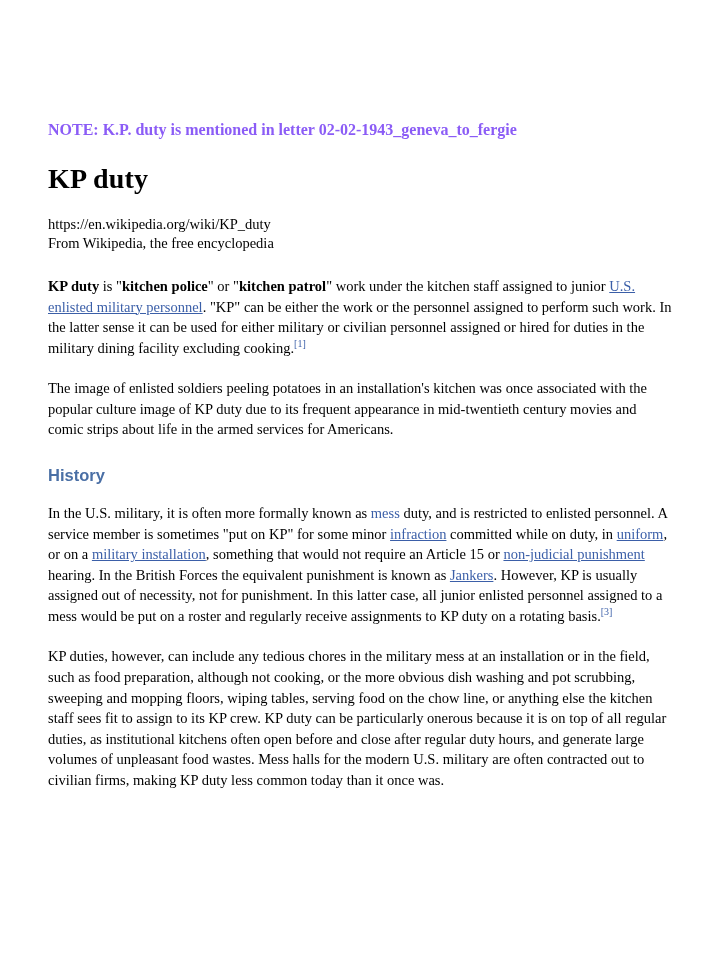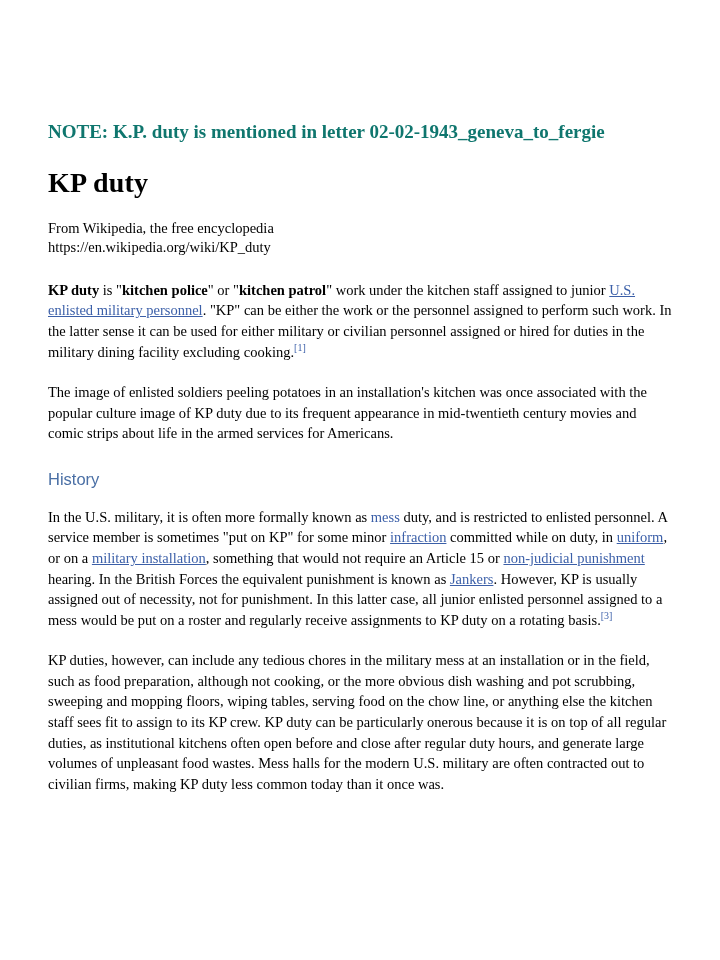--- a/index.html
+++ b/index.html
@@ -15,23 +15,23 @@
     position: relative;
     overflow: hidden;
   }
   .page {
     position: absolute;
     left: 48px;
     top: 120px;
     width: 624px;
   }
   .note {
-    color: #0f766e;
+    color: #8b5cf6;
     font-weight: bold;
-    font-size: 19px;
+    font-size: 16px;
     line-height: 1.3;
     margin: 0 0 22px 0;
     font-family: "Liberation Serif", serif;
   }
   h1.title {
     font-size: 28px;
     font-weight: bold;
     margin: 0 0 20px 0;
     letter-spacing: 0.2px;
     font-family: "Liberation Serif", serif;
@@ -44,21 +44,21 @@
   .source div { white-space: nowrap; }
   p.body {
     font-size: 14.5px;
     line-height: 1.42;
     margin: 0 0 20px 0;
     text-align: left;
   }
   h2.section {
     color: #4a6fa5;
     font-size: 16.5px;
-    font-weight: normal;
+    font-weight: bold;
     margin: 26px 0 18px 0;
     font-family: "Liberation Sans", sans-serif;
   }
   a.wikilink {
     color: #3b5fa8;
     text-decoration: underline;
   }
   a.plainlink {
     color: #3b5fa8;
     text-decoration: none;
@@ -75,22 +75,22 @@
 </head>
 <body>
 
 <div class="page">
 
   <div class="note">NOTE: K.P. duty is mentioned in letter 02-02-1943_geneva_to_fergie</div>
 
   <h1 class="title">KP duty</h1>
 
   <div class="source">
+    <div>https://en.wikipedia.org/wiki/KP_duty</div>
     <div>From Wikipedia, the free encyclopedia</div>
-    <div>https://en.wikipedia.org/wiki/KP_duty</div>
   </div>
 
   <p class="body"><b>KP duty</b><span> is "</span><b>kitchen police</b><span>" or "</span><b>kitchen patrol</b><span>" work under the kitchen staff assigned to junior </span><a class="wikilink" href="#">U.S. enlisted military personnel</a><span>. "KP" can be either the work or the personnel assigned to perform such work. In the latter sense it can be used for either military or civilian personnel assigned or hired for duties in the military dining facility excluding cooking.</span><sup><a href="#">[1]</a></sup></p>
 
   <p class="body">The image of enlisted soldiers peeling potatoes in an installation's kitchen was once associated with the popular culture image of KP duty due to its frequent appearance in mid-twentieth century movies and comic strips about life in the armed services for Americans.</p>
 
   <h2 class="section">History</h2>
 
   <p class="body"><span>In the U.S. military, it is often more formally known as </span><a class="plainlink" href="#">mess</a><span> duty, and is restricted to enlisted personnel. A service member is sometimes "put on KP" for some minor </span><a class="wikilink" href="#">infraction</a><span> committed while on duty, in </span><a class="wikilink" href="#">uniform</a><span>, or on a </span><a class="wikilink" href="#">military installation</a><span>, something that would not require an Article 15 or </span><a class="wikilink" href="#">non-judicial punishment</a><span> hearing. In the British Forces the equivalent punishment is known as </span><a class="wikilink" href="#">Jankers</a><span>. However, KP is usually assigned out of necessity, not for punishment. In this latter case, all junior enlisted personnel assigned to a mess would be put on a roster and regularly receive assignments to KP duty on a rotating basis.</span><sup><a href="#">[3]</a></sup></p>
 

